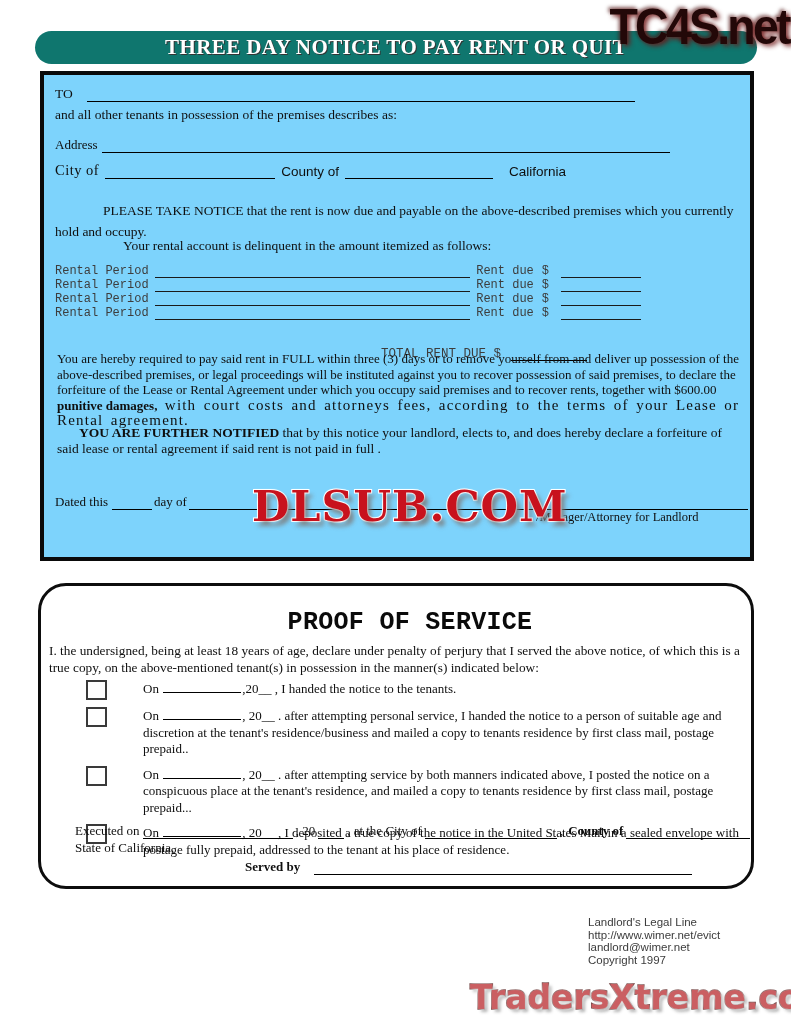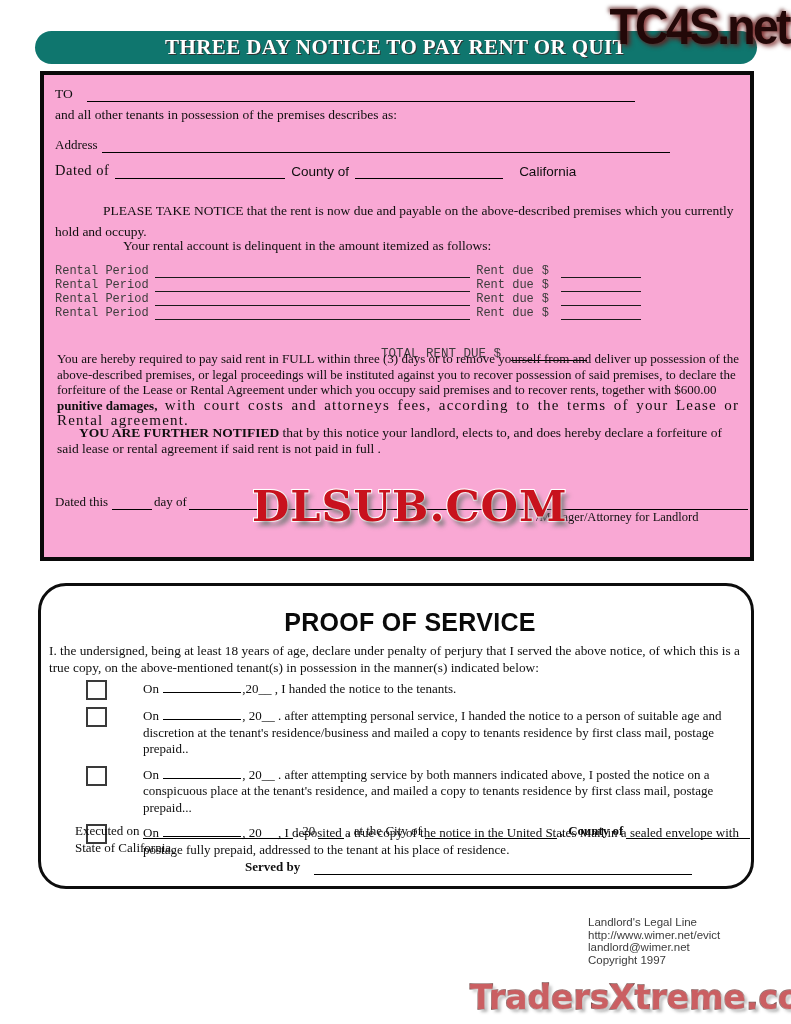--- a/index.html
+++ b/index.html
@@ -40,21 +40,21 @@
     display:flex; align-items:center; justify-content:center;
   }
   .header-bar .title {
     color:#ffffff; font-weight:bold; font-size:21px; letter-spacing:0.4px;
     font-family:"Liberation Serif", serif; text-shadow:1px 1px 0 #333;
   }
 
   
   .main-box {
     position:absolute; left:40px; top:71px; width:714px; height:490px;
-    border:4px solid #0a0a0a; background:#f9a8d4;
+    border:4px solid #0a0a0a; background:#7dd3fc;
   }
   .abs { position:absolute; }
   .bl { display:inline-block; border-bottom:1.5px solid #000; height:14px; vertical-align:baseline; }
   .row { display:flex; align-items:flex-end; }
   .grow { flex:1 1 auto; }
 
   .to-row { left:11px; top:11px; width:580px; }
   .to-row .lbl { margin-right:14px; font-size:13.5px; }
   .tenants-line { left:11px; top:32px; font-size:13.5px; }
   .address-row { left:11px; top:62px; width:615px; }
@@ -91,21 +91,21 @@
   .dated-row .lbl2 { margin:0 2px 0 2px; }
   .sig-caption { left:492px; top:435px; font-size:12.5px; }
 
   
   .proof-box {
     position:absolute; left:38px; top:583px; width:716px; height:306px;
     border:3px solid #0d0d0d; border-radius:28px; background:#fff;
   }
   .proof-title {
     position:absolute; top:22px; left:0; width:100%; text-align:center;
-    font-family:Liberation Sans, sans-serif; font-weight:bold; font-size:25px;
+    font-family:Liberation Mono, monospace; font-weight:bold; font-size:25px;
     letter-spacing:0.3px; color:#0a0a0a;padding-left:28px;
   }
   .proof-intro { position:absolute; left:8px; top:56px; width:702px; font-size:13.3px; line-height:17px; }
   .options { position:absolute; left:45px; top:93px; width:665px; }
   .option { position:relative; padding-left:57px; margin-bottom:7px; min-height:20px; }
   .option .checkbox {
     position:absolute; left:0; top:1px; width:21px; height:20px;
     border:2px solid #3a3a3a; background:#fff;
   }
   .option .txt { font-size:13px; line-height:16.5px; display:block; width:616px; }
@@ -150,21 +150,21 @@
     </div>
 
     <div class="abs tenants-line">and all other tenants in possession of the premises describes as:</div>
 
     <div class="abs row address-row">
       <span class="lbl">Address</span>
       <span class="bl grow"></span>
     </div>
 
     <div class="abs row city-row">
-      <span class="city-lbl">Dated of</span>
+      <span class="city-lbl">City of</span>
       <span class="bl" style="width:170px"></span>
       <span class="sans county-lbl">County of</span>
       <span class="bl" style="width:148px"></span>
       <span class="sans state-lbl">California</span>
     </div>
 
     <div class="abs take-notice">PLEASE TAKE NOTICE that the rent is now due and payable on the above-described premises which you currently hold and occupy.</div>
     <div class="abs delinquent">Your rental account is delinquent in the amount itemized as follows:</div>
 
     <div class="abs rental-rows mono">

